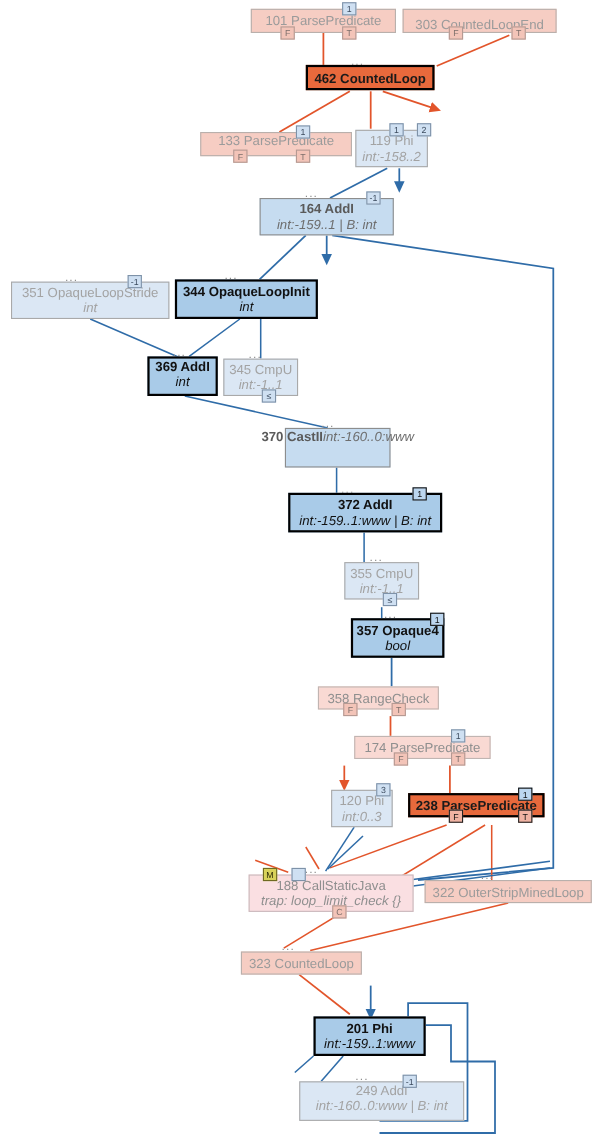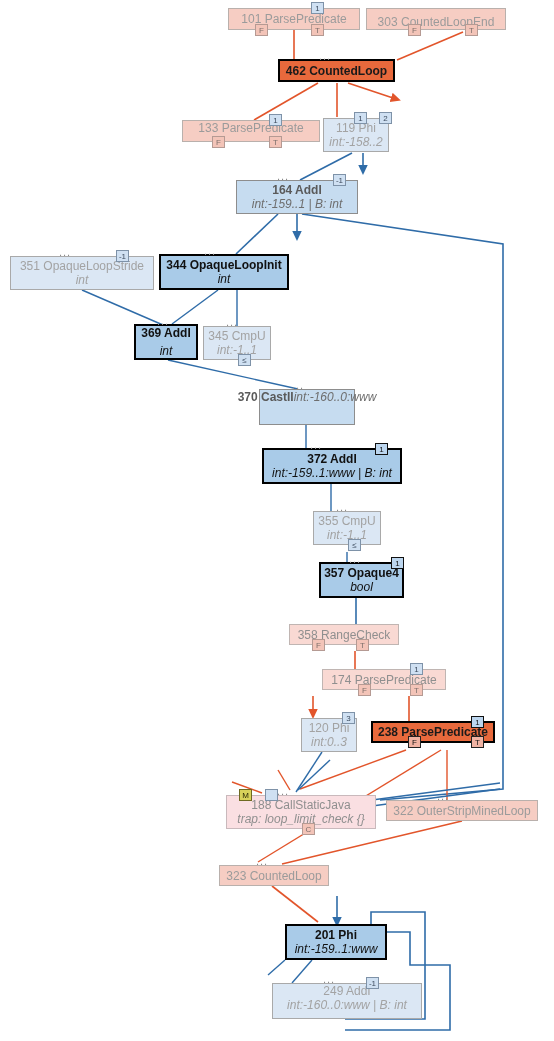--- a/index.html
+++ b/index.html
@@ -184,21 +184,21 @@
       </div>
       <div class="node d-sel" style="left: 159px; top: 254px; width: 130px; height: 36px;">
         <span class="dots" style="left: 43px;">...</span>
         <div style="display: flex; flex-direction: column; justify-content: center; height: 100%;">
           <span class="nm">344 OpaqueLoopInit</span>
           <span class="sub">int</span>
         </div>
       </div>
       <div class="node d-sel" style="left: 134px; top: 324px; width: 64px; height: 36px;">
         <span class="dots" style="left: 21px;">...</span>
-        <div style="display: flex; flex-direction: column; justify-content: space-between; height: 100%;">
+        <div style="display: flex; flex-direction: column; justify-content: flex-start; height: 100%;">
           <span class="nm">369 AddI</span>
           <span class="sub">int</span>
         </div>
       </div>
       <div class="node d-un" style="left: 203px; top: 326px; width: 68px; height: 34px;">
         <span class="dots" style="left: 22px;">...</span>
         <div style="display: flex; flex-direction: column; justify-content: center; height: 100%;">
           <span class="nm">345 CmpU</span>
           <span class="sub">int:-1..1</span>
         </div>

